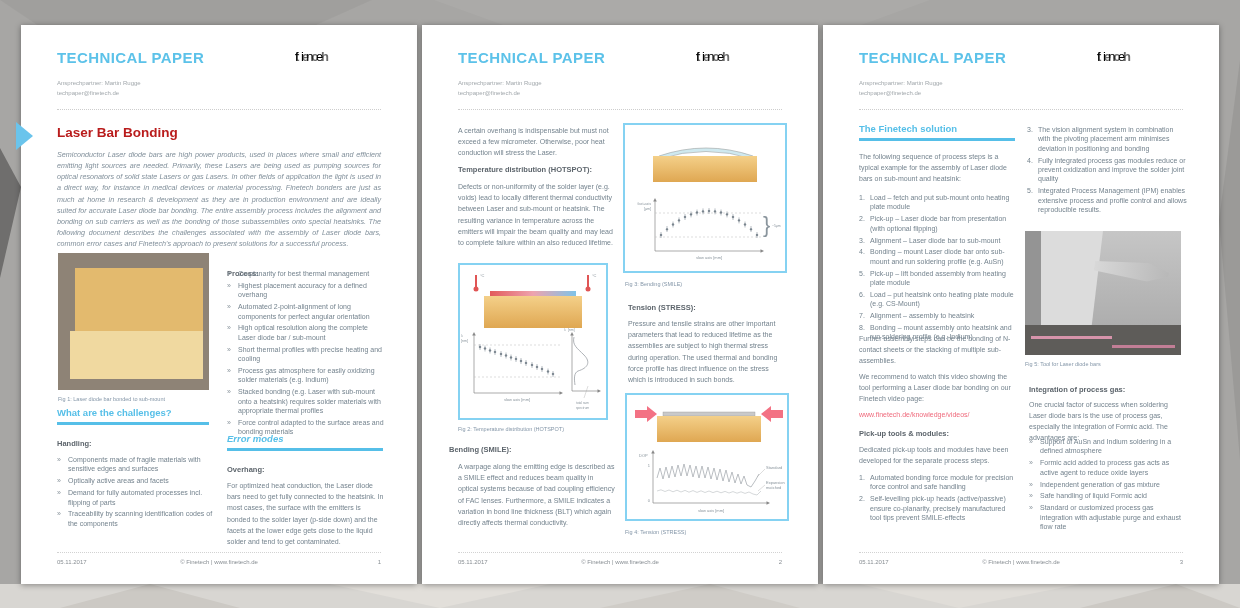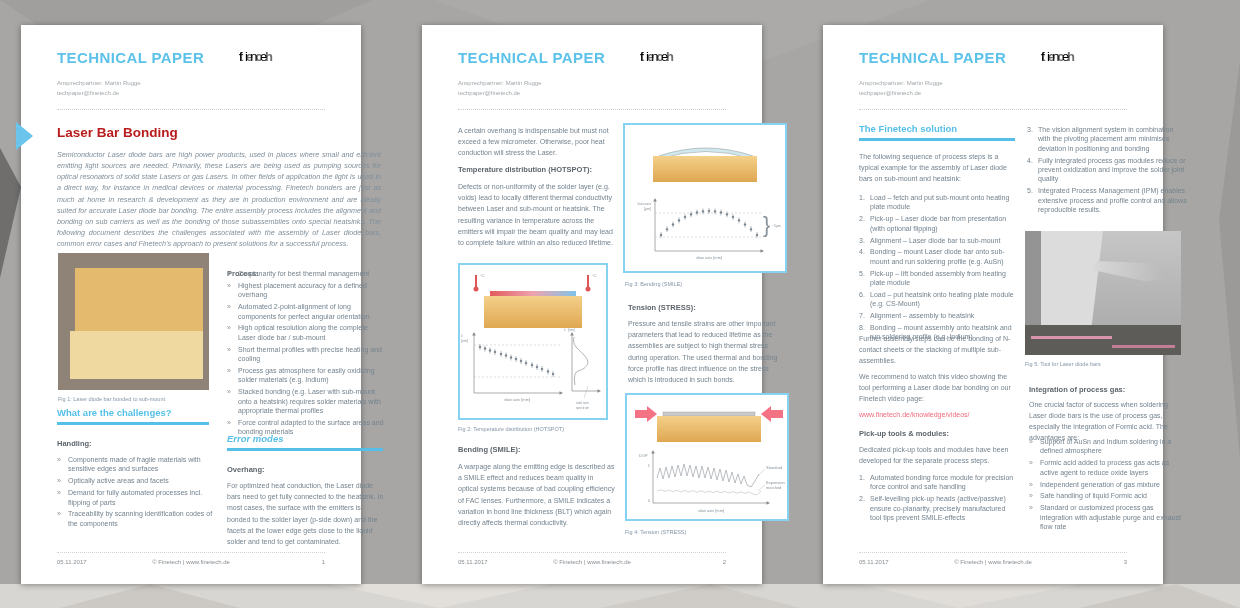--- a/index.html
+++ b/index.html
@@ -1,20 +1,20 @@
 <!DOCTYPE html>
 <html><head>
 <meta charset="utf-8">
 <style>
   html,body{margin:0;padding:0;}
   body{width:1240px;height:608px;position:relative;overflow:hidden;
        background:#a7a6a4;font-family:"Liberation Sans",sans-serif;}
   .facet{position:absolute;pointer-events:none;}
   .bottom-strip{position:absolute;left:0;bottom:0;width:1240px;height:24px;background:#d8d6d2;overflow:hidden;}
-  .page{position:absolute;top:25px;width:340px;height:559px;background:#ffffff;
+  .page{position:absolute;top:25px;width:396px;height:559px;background:#ffffff;
         box-shadow:0 1px 6px rgba(0,0,0,0.38);}
   .page *{position:absolute;box-sizing:border-box;}
   
   .h-title{left:36px;top:24px;font-size:15px;font-weight:bold;color:#5cc2e9;letter-spacing:.4px;}
   .h-contact{left:36px;top:53px;font-size:6px;line-height:1.7;color:#a2a8ac;}
   .h-contact div{position:static;}
   .logo{right:24px;top:20px;width:110px;height:22px;}
   .logo-grid{left:0;top:0;width:9px;height:9px;display:grid;grid-template-columns:4px 4px;grid-template-rows:4px 4px;gap:1px;}
   .logo-grid i{display:block;}
   .lg1{background:#8f8f8f;} .lg2{background:#f0a23c;} .lg3{background:#a2a2a2;} .lg4{background:#787878;}
@@ -226,21 +226,21 @@
       <line x1="112" y1="126" x2="138" y2="126" stroke="#888" stroke-width="0.7"></line>
       <path d="M141,126 l-3.5,-1.8 v3.6 Z" fill="#888"></path>
       <path d="M114,72 C112,80 117,83 124,90 C131,97 128,103 118,106 C114,108 114,113 115,120" stroke="#9aa0a4" stroke-width="0.8" fill="none"></path>
       <line x1="124" y1="133" x2="128" y2="121" stroke="#aaa" stroke-width="0.4"></line>
       <text x="116" y="139" font-size="3.2" fill="#8a959d">total sum</text>
       <text x="116" y="143.5" font-size="3.2" fill="#8a959d">spectrum</text>
     </svg>
   </div>
   <div class="cap" style="left:36px;top:401px;">Fig 2: Temperature distribution (HOTSPOT)</div>
 
-  <div class="blabel" style="left:36px;top:420px;">Bending (SMILE):</div>
+  <div class="blabel" style="left:27px;top:420px;">Bending (SMILE):</div>
   <div class="body" style="left:36px;top:436px;width:157px;">A warpage along the emitting edge is described as a SMILE effect and reduces beam quality in optical systems because of bad coupling efficiency of FAC lenses. Furthermore, a SMILE indicates a variation in bond line thickness (BLT) which again directly affects thermal conductivity.</div>
 
   <div class="fig-box" style="left:201px;top:98px;width:164px;height:150px;">
     <svg width="160" height="146" viewBox="0 0 160 146" style="left:0;top:0;">
       <path d="M34,31 Q81,15 128,31 L128,34 Q81,19 34,34 Z" fill="#cfe9ef" stroke="#9aa0a0" stroke-width="0.6"></path>
       <rect x="28" y="31" width="104" height="26" fill="url(#gold1)"></rect>
       <text x="26" y="80" font-size="3.6" fill="#8a959d" text-anchor="end">fast-axis</text>
       <text x="26" y="85" font-size="3.6" fill="#8a959d" text-anchor="end">[µm]</text>
       <line x1="30" y1="76" x2="30" y2="126" stroke="#888" stroke-width="0.7"></line>
       <path d="M30,73 l-1.8,3.5 h3.6 Z" fill="#888"></path>

